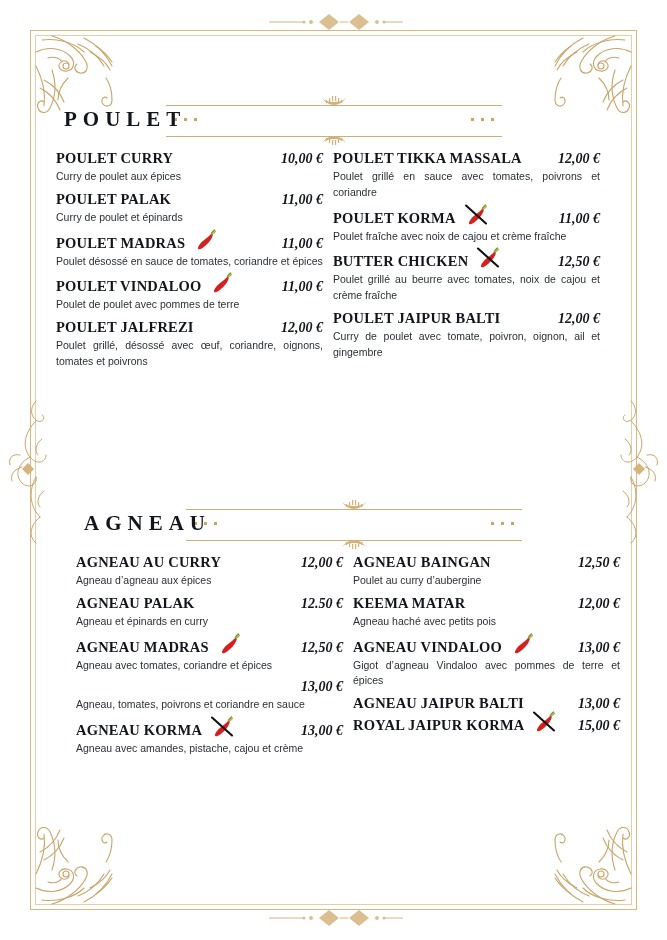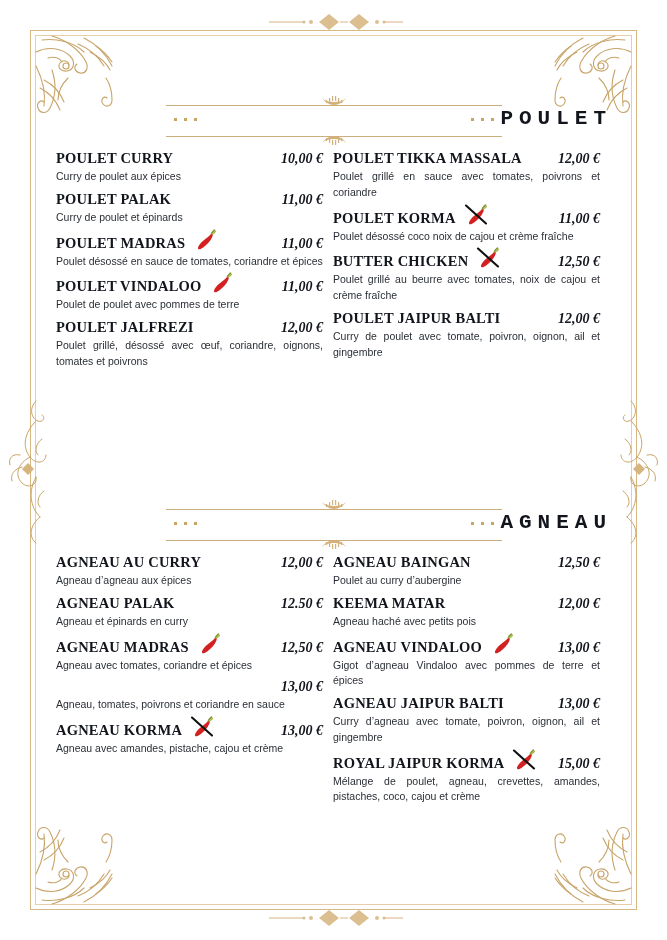--- a/index.html
+++ b/index.html
@@ -36,40 +36,40 @@
   .edge-h{position:absolute;width:150px;height:40px;pointer-events:none;}
   .edge-h svg{display:block;width:150px;height:40px;}
   .edge-h.top{left:50%;top:2px;transform:translateX(-50%);}
   .edge-h.bottom{left:50%;bottom:2px;transform:translateX(-50%) scaleY(-1);}
 
   
   .content{position:absolute;left:56px;top:0;width:556px;}
 
   .section{position:absolute;width:556px;}
   #section-0{top:96px;}
-  #section-1{top:500px;}
+  #section-1{top:500px;margin-left:20px;}
 
   .sec-head{position:relative;height:48px;margin-bottom:6px;}
   .sec-head .rule-top,
   .sec-head .rule-bot{
     position:absolute;left:110px;right:110px;height:1px;background:#cbae7b;
   }
   .sec-head .rule-top{top:9px;}
   .sec-head .rule-bot{bottom:7px;}
   .sec-head .flourish{
     position:absolute;left:50%;transform:translateX(-50%);
     width:90px;height:10px;
   }
   .sec-head .flourish svg{display:block;width:90px;height:10px;}
   .sec-head .flourish.up{top:0px;}
   .sec-head .flourish.dn{bottom:-1px;transform:translateX(-50%) scaleY(-1);}
   .sec-head .title{
-    position:absolute;left:0;right:0;top:11px;text-align:right;
+    position:absolute;left:8px;right:0;top:11px;text-align:left;
     font-size:21px;letter-spacing:6px;font-weight:700;color:#12161c;
-    font-family:Liberation Mono, monospace;
+    font-family:Liberation Serif, serif;
   }
   .dots{position:absolute;top:22px;display:flex;gap:7px;}
   .dots.l{left:118px;}
   .dots.r{right:118px;}
   .dots i{width:3px;height:3px;background:#c8a564;display:block;}
 
   .cols{display:flex;gap:10px;}
   .col{width:267px;}
 
   .item{margin-bottom:2px;}
@@ -382,21 +382,21 @@
                     <path d="M7 17 C4 14 5 10 9 8 C13 6 17 7 19 5" stroke="none" fill="none"></path>
                     <path d="M19.5 4.5 C17 7.5 14.5 9 11.5 11.5 C8.5 14 6.5 16.5 6 18.5 C5.6 20 7 20.8 8.6 20 C12 18.3 16 14.8 18.6 11 C20.6 8 21.2 5.8 20.6 4.6 Z" fill="#d32020"></path>
                     <path d="M19.6 4.4 C20.4 3 21.4 1.8 22.4 1.2" stroke="#7f9a31" stroke-width="1.8" fill="none" stroke-linecap="round"></path>
                     <path d="M20.2 4.9 C21.6 4.2 22.8 3.4 23.4 2.4" stroke="#a8b94a" stroke-width="1.4" fill="none" stroke-linecap="round"></path>
                     <path d="M3 1.5 L23 19.5" stroke="#111111" stroke-width="2.1" stroke-linecap="round"></path>
                   </svg>
                 </span>
                 <span class="spacer"></span>
                 <span class="price">11,00 €</span>
               </div>
-              <div class="desc">Poulet désossé coco noix de cajou et crème fraîche</div>
+              <div class="desc">Poulet fraîche avec noix de cajou et crème fraîche</div>
             </div>
             <div class="item">
               <div class="row">
                 <span class="name">BUTTER CHICKEN</span>
                 <span class="chili">
                   <svg viewBox="0 0 26 22" xmlns="http://www.w3.org/2000/svg">
                     <path d="M7 17 C4 14 5 10 9 8 C13 6 17 7 19 5" stroke="none" fill="none"></path>
                     <path d="M19.5 4.5 C17 7.5 14.5 9 11.5 11.5 C8.5 14 6.5 16.5 6 18.5 C5.6 20 7 20.8 8.6 20 C12 18.3 16 14.8 18.6 11 C20.6 8 21.2 5.8 20.6 4.6 Z" fill="#d32020"></path>
                     <path d="M19.6 4.4 C20.4 3 21.4 1.8 22.4 1.2" stroke="#7f9a31" stroke-width="1.8" fill="none" stroke-linecap="round"></path>
                     <path d="M20.2 4.9 C21.6 4.2 22.8 3.4 23.4 2.4" stroke="#a8b94a" stroke-width="1.4" fill="none" stroke-linecap="round"></path>
@@ -553,37 +553,35 @@
                 <span class="price">13,00 €</span>
               </div>
               <div class="desc">Gigot d’agneau Vindaloo avec pommes de terre et épices</div>
             </div>
             <div class="item">
               <div class="row">
                 <span class="name">AGNEAU JAIPUR BALTI</span>
                 <span class="spacer"></span>
                 <span class="price">13,00 €</span>
               </div>
-              <div class="desc">Curry d’agneau avec tomate, poivron, oignon, ail et gingembre</div>
             </div>
             <div class="item">
               <div class="row">
                 <span class="name">ROYAL JAIPUR KORMA</span>
                 <span class="chili">
                   <svg viewBox="0 0 26 22" xmlns="http://www.w3.org/2000/svg">
                     <path d="M7 17 C4 14 5 10 9 8 C13 6 17 7 19 5" stroke="none" fill="none"></path>
                     <path d="M19.5 4.5 C17 7.5 14.5 9 11.5 11.5 C8.5 14 6.5 16.5 6 18.5 C5.6 20 7 20.8 8.6 20 C12 18.3 16 14.8 18.6 11 C20.6 8 21.2 5.8 20.6 4.6 Z" fill="#d32020"></path>
                     <path d="M19.6 4.4 C20.4 3 21.4 1.8 22.4 1.2" stroke="#7f9a31" stroke-width="1.8" fill="none" stroke-linecap="round"></path>
                     <path d="M20.2 4.9 C21.6 4.2 22.8 3.4 23.4 2.4" stroke="#a8b94a" stroke-width="1.4" fill="none" stroke-linecap="round"></path>
                     <path d="M3 1.5 L23 19.5" stroke="#111111" stroke-width="2.1" stroke-linecap="round"></path>
                   </svg>
                 </span>
                 <span class="spacer"></span>
                 <span class="price">15,00 €</span>
               </div>
-              <div class="desc">Mélange de poulet, agneau, crevettes, amandes, pistaches, coco, cajou et crème</div>
             </div>
           </div>
       </div>
     </div>
 
   </div>
 </div>
 
 </body></html>

